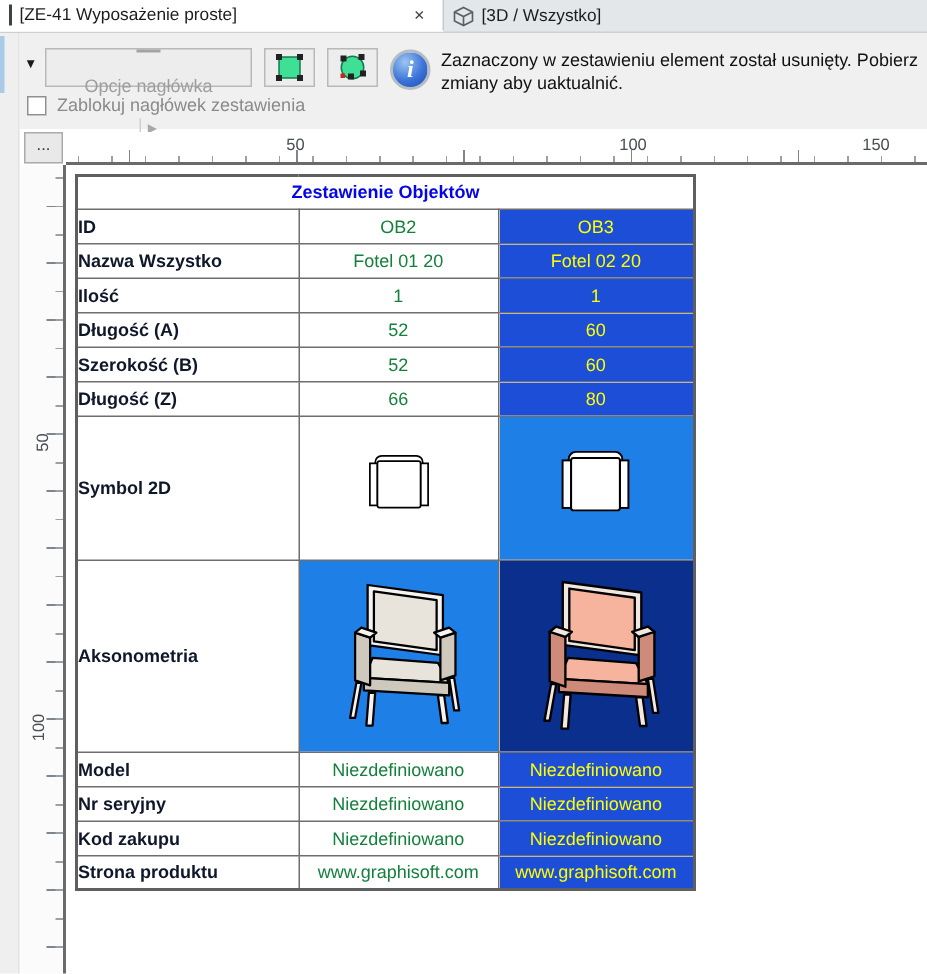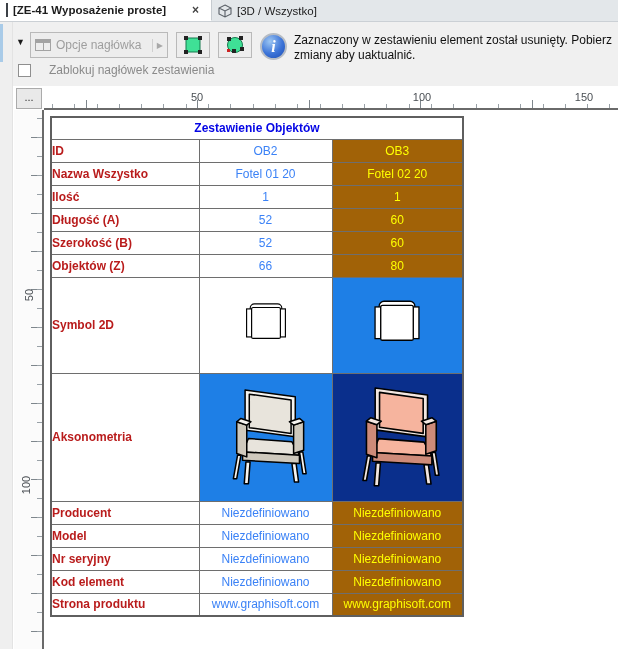--- a/index.html
+++ b/index.html
@@ -19,35 +19,35 @@
   
   .leftstrip { position:absolute; left:0; top:22px; width:13px; height:627px;
     background:#EFEFEF; border-right:1px solid #E3E3E3; }
   .accent { position:absolute; left:0; top:24px; width:3px; height:38px; background:#A9CBE8; }
 
   
   .toolbar { position:absolute; left:13px; top:22px; width:605px; height:64px; background:#F0F0F0; }
   .dd-arrow { position:absolute; left:3px; top:15px; font-size:9px; color:#1a1a1a; }
   .btn { position:absolute; top:10px; height:26px; background:#EDEDED;
     border:1px solid #B9B9B9; display:flex; align-items:center; }
-  .btn-header { left:17px; width:138px; padding:0 4px; gap:5px; }
+  .btn-header { left:17px; width:138px; padding:0 4px; gap:15px;flex-direction:column; }
   .btn-header .lbl { font-size:12px; color:#9E9E9E; flex:1; }
   .hdr-ico { width:16px; height:12px; border:1px solid #A3A3A3; background:
     linear-gradient(#A3A3A3 0 3px, transparent 3px),
     linear-gradient(90deg, transparent 0 7px, #A3A3A3 7px 8px, transparent 8px); }
   .flyout { font-size:8px; color:#A8A8A8; border-left:1px solid #CFCFCF; padding:2px 0 2px 4px; }
   .btn-ico { width:34px; justify-content:center; }
   .btn-sq { left:163px; } .btn-poly { left:205px; }
   .info-ico { position:absolute; left:247px; top:11px; width:27px; height:27px; border-radius:50%;
     background:radial-gradient(circle at 35% 28%, #9CC6F2, #3C74D8 55%, #1A4BB4);
     border:2px solid #B6BCC4; color:#fff; font-family:"Liberation Serif",serif;
     font-weight:bold; font-style:italic; font-size:16px; text-align:center; line-height:23px; }
   .info-text { position:absolute; left:281px; top:11px; width:330px;
     font-size:12px; line-height:15px; color:#111; }
-  .chkrow { position:absolute; left:5px; top:41px; display:flex; align-items:center; gap:18px; }
+  .chkrow { position:absolute; left:5px; top:41px; display:flex; align-items:center; gap:7px; }
   .chkbox { width:13px; height:13px; background:#fff; border:1px solid #8F8F8F; }
   .chklbl { font-size:12px; color:#8A8A8A; }
 
   
   .corner-btn { position:absolute; left:16px; top:88px; width:26px; height:21px;
     background:#E9E9E9; border:1px solid #ABABAB; font-size:11px; color:#333;
     text-align:center; line-height:17px; }
   .hruler { position:absolute; left:44px; top:88px; width:574px; height:22px; background:#fff;
     border-bottom:2px solid #6A6A6A;
     background-image:
@@ -68,23 +68,23 @@
   .vnum { position:absolute; right:7px; font-size:11px; color:#4a4f54;
     transform:translateY(-50%) rotate(-90deg); }
 
   
   .canvas { position:absolute; left:44px; top:110px; width:512px; height:539px; background:#fff; }
   table.sched { position:absolute; left:6px; top:6px; border-collapse:collapse;
     table-layout:fixed; border:2px solid #5F5F5F; }
   table.sched td { border:1px solid #6E6E6E; overflow:hidden; font-size:12px; padding:0; }
   .r-title td { height:22px; text-align:center; font-weight:bold; font-size:12.5px; color:#0505E5; }
   tr.r td { height:23px; }
-  td.lbl { font-weight:bold; color:#b91c1c; padding-left:5px; }
-  td.val { text-align:center; color:#3b82f6; }
-  td.sel { background:#a16207; color:#FFFF00 !important; }
+  td.lbl { font-weight:bold; color:#0f172a; padding-left:5px; }
+  td.val { text-align:center; color:#15803d; }
+  td.sel { background:#1d4ed8; color:#FFFF00 !important; }
   td.selbg { background:#1E7FE6; }
   tr.r-sym td { height:96px; }
   tr.r-akso td { height:128px; }
   td.akso2 { background:#1E7FE6; text-align:center; vertical-align:middle; }
   td.akso3 { background:#0A2F8C; text-align:center; vertical-align:middle; }
   td.symc { text-align:center; vertical-align:middle; }
   .sym2d rect, .sym2d path { fill:#fff; stroke:#000; stroke-width:1.6; }
   .akso-ob2 { --c1:#E8E4DC; --c2:#CFC9BD; --c3:#F6F4F0; }
   .akso-ob3 { --c1:#F6B49E; --c2:#CE8B79; --c3:#F3E7E1; }
   .chair3d polygon { stroke:#000; stroke-width:1.8; stroke-linejoin:round; }
@@ -95,21 +95,21 @@
   .grid-ico { width:13px; height:13px; border:1px solid #3C4147;
     background:
       linear-gradient(#3C4147 0 3px, transparent 3px),
       repeating-linear-gradient(90deg, transparent 0 2.7px, #3C4147 2.7px 3.7px),
       repeating-linear-gradient(0deg, transparent 0 2.7px, #3C4147 2.7px 3.7px); }
 </style>
 </head>
 <body>
 
 <div class="tabbar">
-  <div class="tab active" style="width:212px;font-weight:bold;">
+  <div class="tab active" style="width:296px;">
     <span class="tab-icon"><span class="grid-ico"></span></span>
     <span>[ZE-41 Wyposażenie proste]</span>
     <span class="grow"></span>
     <span class="tab-close">×</span>
   </div>
   <div class="tab" style="width:112px; border-right:none;">
     <span class="tab-icon">
       <svg width="14" height="14" viewBox="0 0 14 14">
           <path d="M7 1 L13 4 L13 10 L7 13 L1 10 L1 4 Z M1 4 L7 7 L13 4 M7 7 L7 13" fill="none" stroke="#5A6067" stroke-width="1.1"></path>
         </svg>
@@ -207,21 +207,21 @@
       <td class="lbl">Długość (A)</td>
       <td class="val">52</td>
       <td class="val sel">60</td>
     </tr>
     <tr class="r">
       <td class="lbl">Szerokość (B)</td>
       <td class="val">52</td>
       <td class="val sel">60</td>
     </tr>
     <tr class="r">
-      <td class="lbl">Objektów (Z)</td>
+      <td class="lbl">Długość (Z)</td>
       <td class="val">66</td>
       <td class="val sel">80</td>
     </tr>
 
     <tr class="r-sym">
       <td class="lbl">Symbol 2D</td>
       <td class="symc">
         <svg class="sym2d" width="46" height="46" viewBox="0 0 64 64">
           <rect x="10" y="4" width="44" height="14" rx="6"></rect>
           <rect x="5" y="11" width="7" height="39"></rect>
@@ -269,36 +269,31 @@
           <polygon class="shade" points="27,84 95,88 95,98 27,94"></polygon>
           <polygon class="shade" points="20,48 32,52 32,90 20,86"></polygon>
           <polygon class="frame" points="20,48 32,52 37,48 25,44"></polygon>
           <polygon class="shade" points="88,52 100,48 100,82 88,86"></polygon>
           <polygon class="frame" points="88,52 100,48 95,44 83,48"></polygon>
         </svg>
       </td>
     </tr>
 
     <tr class="r">
-      <td class="lbl">Producent</td>
-      <td class="val">Niezdefiniowano</td>
-      <td class="val sel">Niezdefiniowano</td>
-    </tr>
-    <tr class="r">
       <td class="lbl">Model</td>
       <td class="val">Niezdefiniowano</td>
       <td class="val sel">Niezdefiniowano</td>
     </tr>
     <tr class="r">
       <td class="lbl">Nr seryjny</td>
       <td class="val">Niezdefiniowano</td>
       <td class="val sel">Niezdefiniowano</td>
     </tr>
     <tr class="r">
-      <td class="lbl">Kod element</td>
+      <td class="lbl">Kod zakupu</td>
       <td class="val">Niezdefiniowano</td>
       <td class="val sel">Niezdefiniowano</td>
     </tr>
     <tr class="r">
       <td class="lbl">Strona produktu</td>
       <td class="val">www.graphisoft.com</td>
       <td class="val sel">www.graphisoft.com</td>
     </tr>
   </tbody>
     </table>

